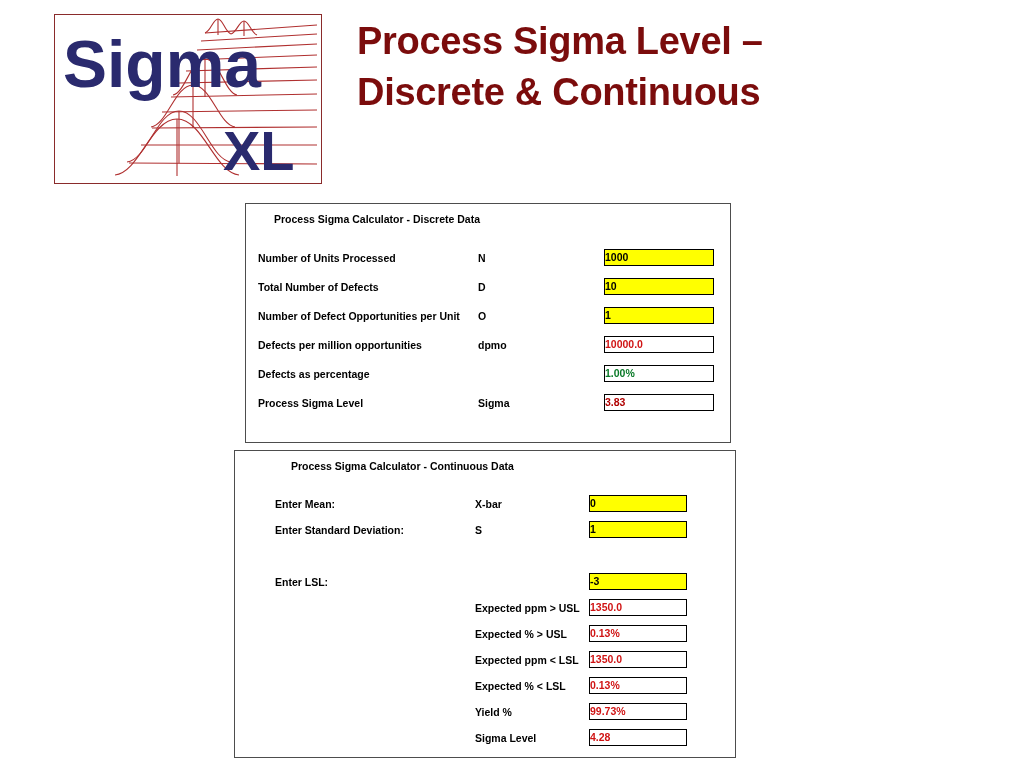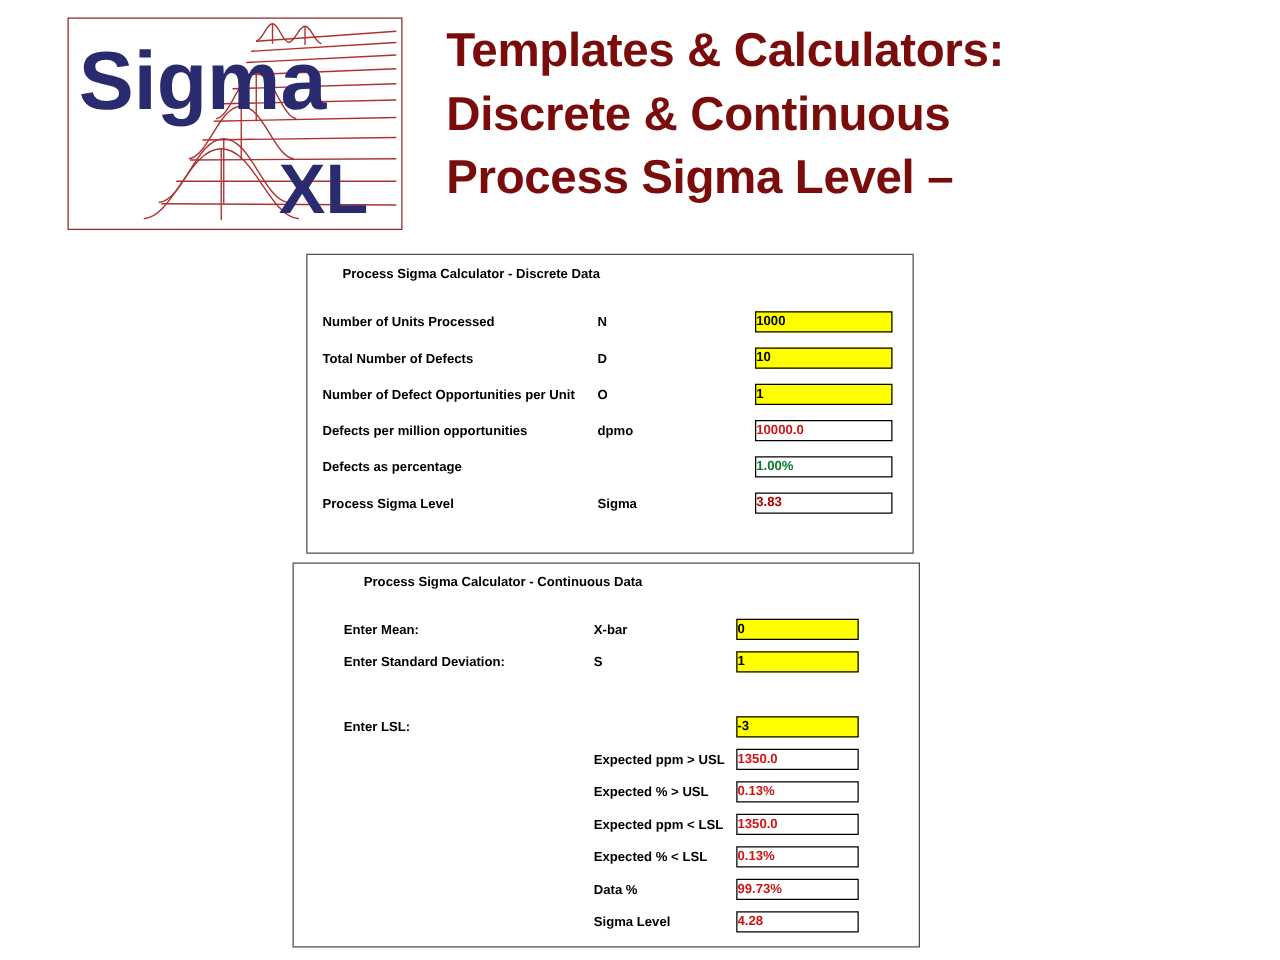--- a/index.html
+++ b/index.html
@@ -162,23 +162,22 @@
       <path d="M138 70 L138 113"></path>
       <path d="M124 96 L124 148"></path>
       <path d="M122 104 L122 161"></path>
     </g>
     <text x="8" y="72" font-family="'Liberation Sans', sans-serif" font-size="66" font-weight="bold" fill="#2a2a6e">Sigma</text>
     <text x="168" y="155" font-family="'Liberation Sans', sans-serif" font-size="56" font-weight="bold" fill="#2a2a6e">XL</text>
   </svg>
 </div>
 
 <div id="title">
-  <div>Templates &amp; Calculators:</div>
+  <div>Process Sigma Level –</div>
   <div>Discrete &amp; Continuous</div>
-  <div>Process Sigma Level –</div>
 </div>
 
 <div class="panel" id="panel-discrete">
   <div class="panel-title">Process Sigma Calculator - Discrete Data</div>
 
   <div class="row" style="top:45px;left:0;right:0;">
     <span class="lbl lbl-col" style="position:absolute;">Number of Units Processed</span>
     <span class="sym sym-col">N</span>
     <span class="cell input val-col" style="top:0;">1000</span>
   </div>
@@ -242,20 +241,20 @@
   </div>
   <div class="row" style="top:200px;left:0;right:0;">
     <span class="sym sym-col">Expected ppm &lt; LSL</span>
     <span class="cell red val-col" style="top:0;">1350.0</span>
   </div>
   <div class="row" style="top:226px;left:0;right:0;">
     <span class="sym sym-col">Expected % &lt; LSL</span>
     <span class="cell red val-col" style="top:0;">0.13%</span>
   </div>
   <div class="row" style="top:252px;left:0;right:0;">
-    <span class="sym sym-col">Data %</span>
+    <span class="sym sym-col">Yield %</span>
     <span class="cell red val-col" style="top:0;">99.73%</span>
   </div>
   <div class="row" style="top:278px;left:0;right:0;">
     <span class="sym sym-col">Sigma Level</span>
     <span class="cell red val-col" style="top:0;">4.28</span>
   </div>
 </div>
 
 </body></html>

